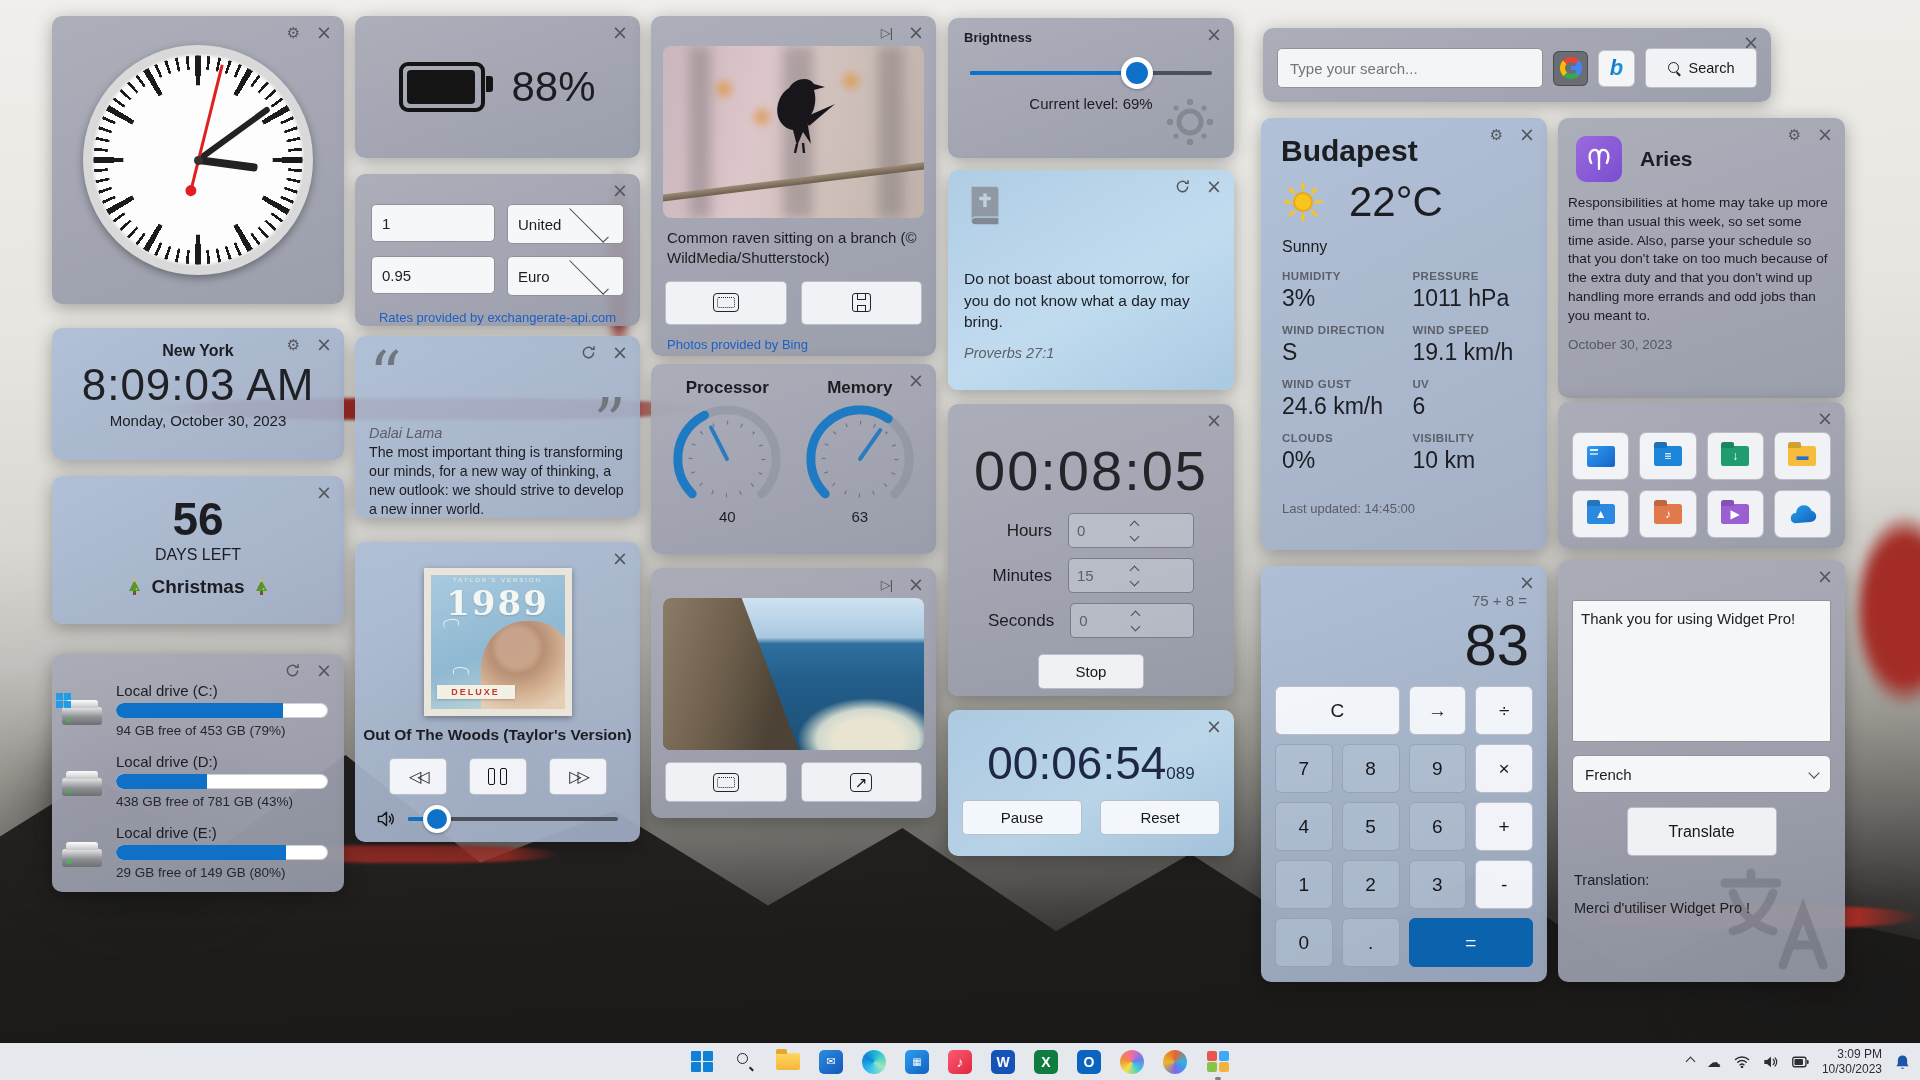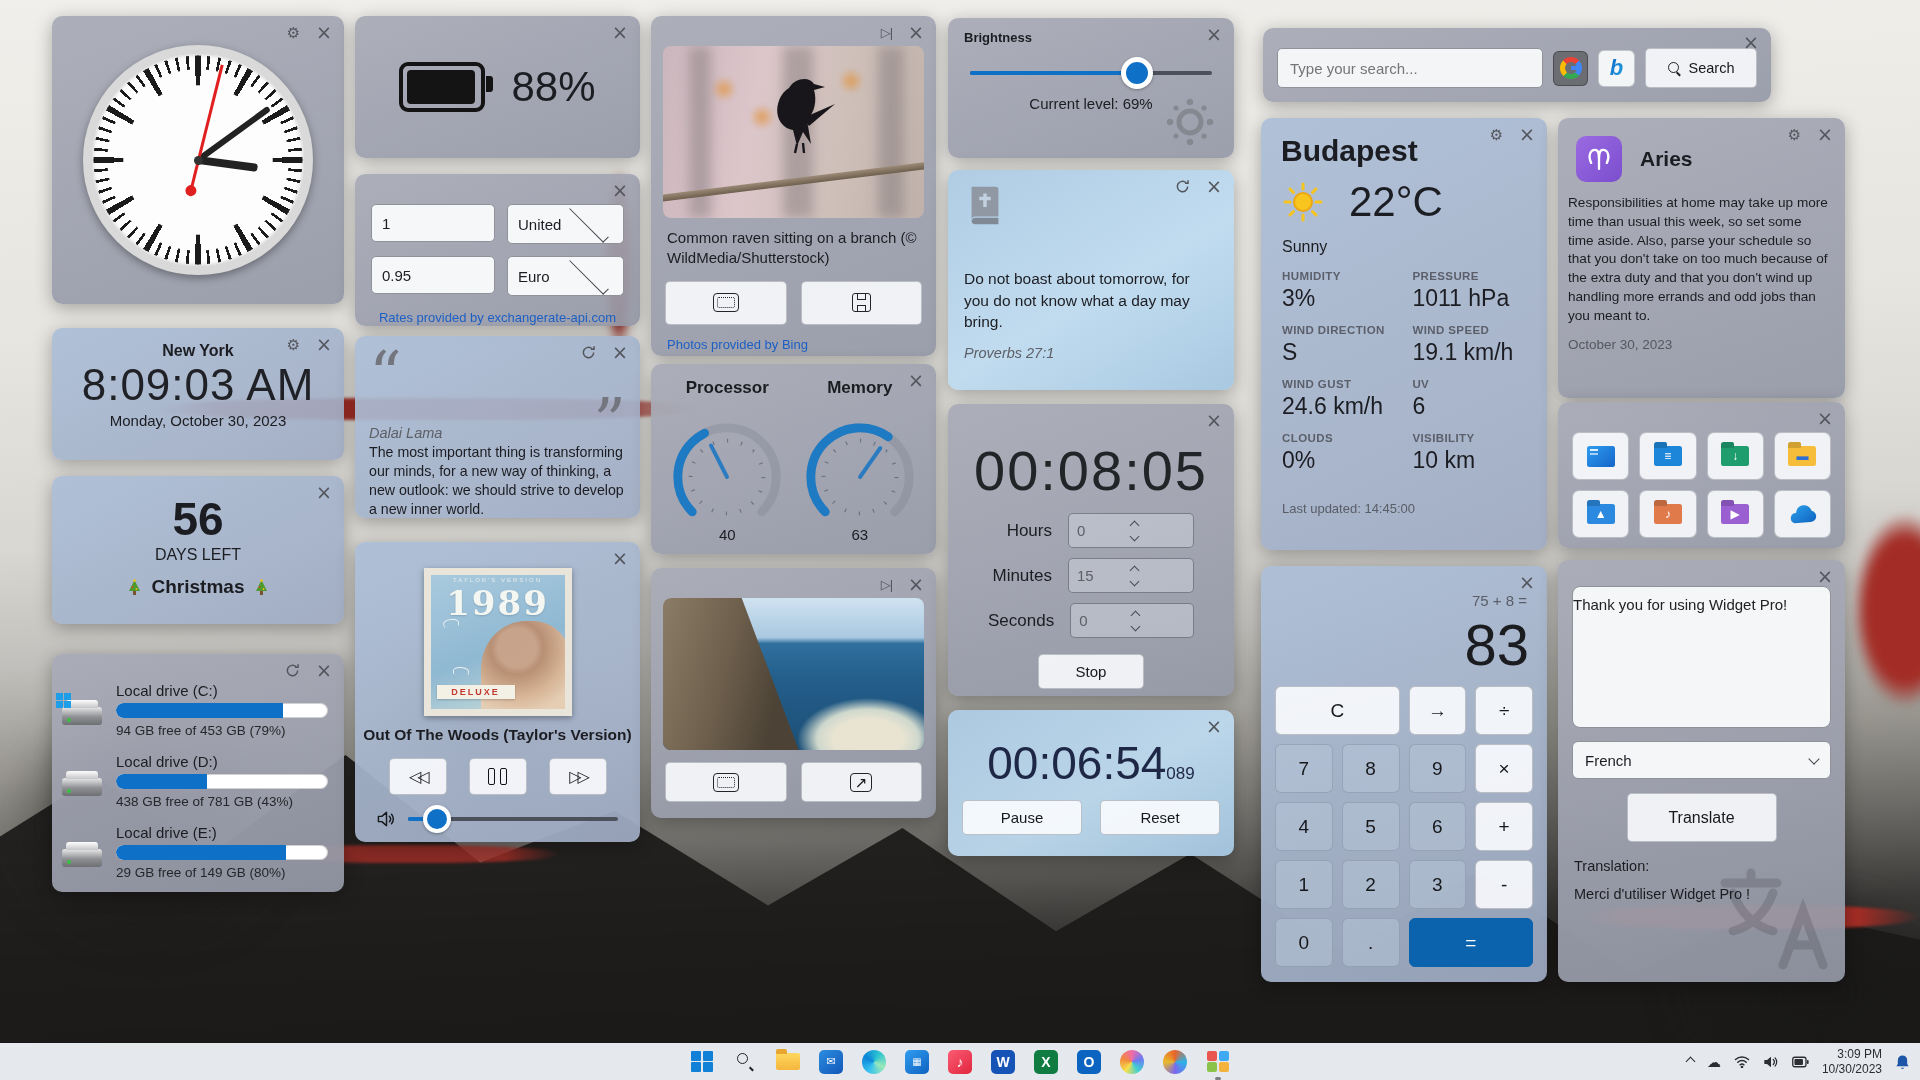--- a/index.html
+++ b/index.html
@@ -98,21 +98,21 @@
   .floppy::before{content:"";position:absolute;top:0;left:4px;width:7px;height:5px;border:1.6px solid #22242a;border-top:none;}
   .floppy::after{content:"";position:absolute;bottom:0;left:4px;width:7px;height:5px;border:1.6px solid #22242a;border-bottom:none;}
   .openex{font-size:15px;border:1.8px solid #22242a;border-radius:4px;width:20px;height:17px;display:flex;align-items:center;justify-content:center;line-height:1;}
   
   .coast{position:absolute;inset:0;background:linear-gradient(180deg,#cfe2f0 0%,#a9c8e0 26%,#2f6f9e 30%,#235d8a 55%,#1d5076 100%);}
   .cliff{position:absolute;left:0;top:0;bottom:0;width:52%;background:linear-gradient(105deg,#8a7c66,#6e5f4c 45%,#4c4336 80%);clip-path:polygon(0 0,58% 0,100% 100%,0 100%);}
   .shore{position:absolute;right:-16%;bottom:-30%;width:75%;height:75%;border-radius:50%;background:radial-gradient(closest-side,#e9e4d2 35%,#cfd8cd 52%,rgba(47,111,158,0) 72%);}
   
   .gauges{display:flex;justify-content:space-around;padding:14px 10px 0;}
   .gauge{width:120px;text-align:center;}
-  .glabel{font-size:17px;font-weight:bold;margin-bottom:20px;}
+  .glabel{font-size:17px;font-weight:bold;margin-bottom:2px;}
   .gval{font-size:15px;margin-top:-14px;}
   
   .strack{position:relative;height:4px;border-radius:2px;background:#4c505b;margin:26px 22px 0;}
   .sfill{position:absolute;left:0;top:0;bottom:0;background:#0f70c8;border-radius:2px;}
   .sthumb{position:absolute;top:50%;width:22px;height:22px;border-radius:50%;background:#0f70c8;border:5px solid #fff;box-shadow:0 1px 3px rgba(0,0,0,.3);transform:translate(-50%,-50%);}
   .sun-g{position:absolute;right:18px;bottom:10px;opacity:.75;}
   
   .tdisplay{font-size:56px;letter-spacing:2px;text-align:center;margin-top:34px;color:#232428;}
   .trow{display:flex;align-items:center;justify-content:flex-end;gap:16px;margin:10px 40px 0;}
   .tlabel{font-size:17px;}
@@ -164,21 +164,21 @@
   .monitor::after{content:"";position:absolute;left:3px;top:3px;width:8px;height:2.4px;background:rgba(255,255,255,.85);box-shadow:0 4px 0 rgba(255,255,255,.6);}
   
   .cexpr{font-size:15px;color:#5a5e68;text-align:right;margin:26px 20px 0;}
   .cres{font-size:58px;text-align:right;margin:2px 18px 8px;color:#1b1c20;}
   .cgrid{display:grid;grid-template-columns:repeat(4,1fr);gap:9px;margin:0 14px;}
   .ckey{height:47px;font-size:19px;border-radius:6px;}
   .ckey.num{background:rgba(182,196,215,.55);border:1px solid rgba(110,120,140,.35);}
   .ckey.eq{background:#0b62ad;color:#fff;border-color:#0b62ad;}
   .span2{grid-column:span 2;}
   
-  .ttext{display:block;margin:26px 14px 0;width:calc(100% - 28px);height:142px;box-sizing:border-box;border:1px solid #8f9299;border-radius:8px;background:#f4f6f8;font:15px "Liberation Sans",sans-serif;padding:9px 0;color:#222;resize:none;}
+  .ttext{display:block;margin:40px 14px 0;width:calc(100% - 28px);height:142px;box-sizing:border-box;border:1px solid #8f9299;border-radius:2px;background:#f4f6f8;font:15px "Liberation Sans",sans-serif;padding:9px 8px;color:#222;resize:none;}
   .tdd{margin:13px 14px 0;height:36px;border:1px solid #8f9299;border-radius:6px;background:#f4f6f8;display:flex;align-items:center;padding:0 12px;font-size:15px;}
   .tbtn{width:148px;height:47px;margin:14px auto 0;font-size:16px;}
   .tlab{font-size:14.5px;margin:16px 0 0 16px;}
   .tres{font-size:14.5px;margin:12px 0 0 16px;}
   .twm{position:absolute;right:14px;bottom:10px;opacity:.16;}
   
   .taskbar{position:absolute;left:0;right:0;bottom:0;height:37px;z-index:5;background:rgba(242,245,250,.94);box-shadow:0 -1px 0 rgba(0,0,0,.08);display:flex;align-items:center;}
   .tb-center{position:absolute;left:50%;transform:translateX(-50%);display:flex;align-items:center;gap:17px;height:100%;}
   .tbi{position:relative;width:26px;height:26px;display:flex;align-items:center;justify-content:center;}
   .tbi .dot{position:absolute;bottom:-5px;left:50%;transform:translateX(-50%);width:6px;height:3px;border-radius:2px;background:#7d7f84;}

